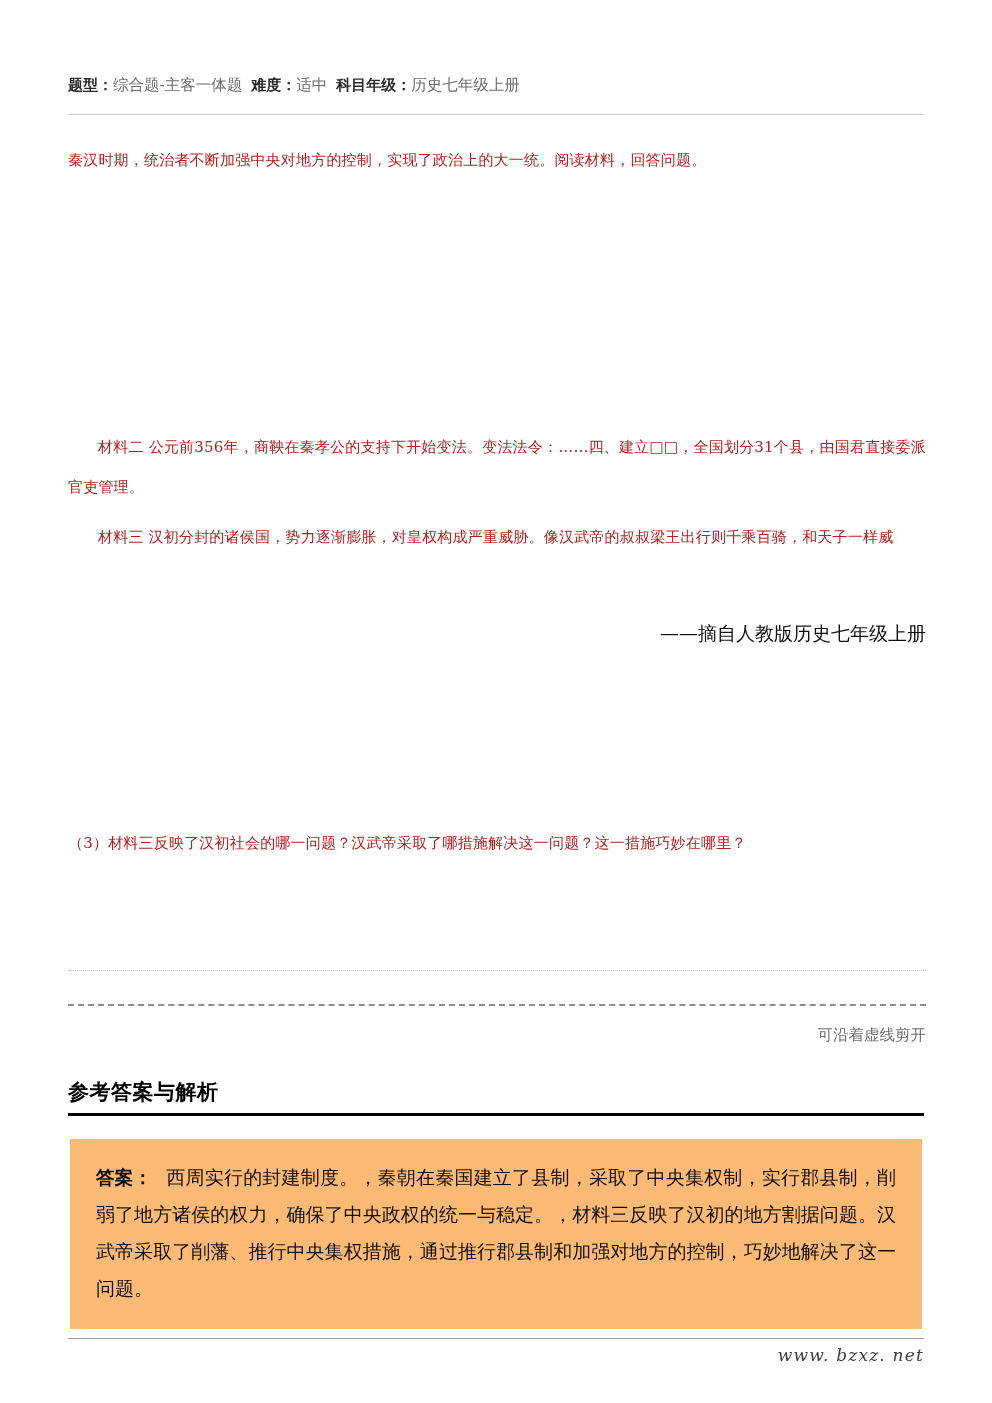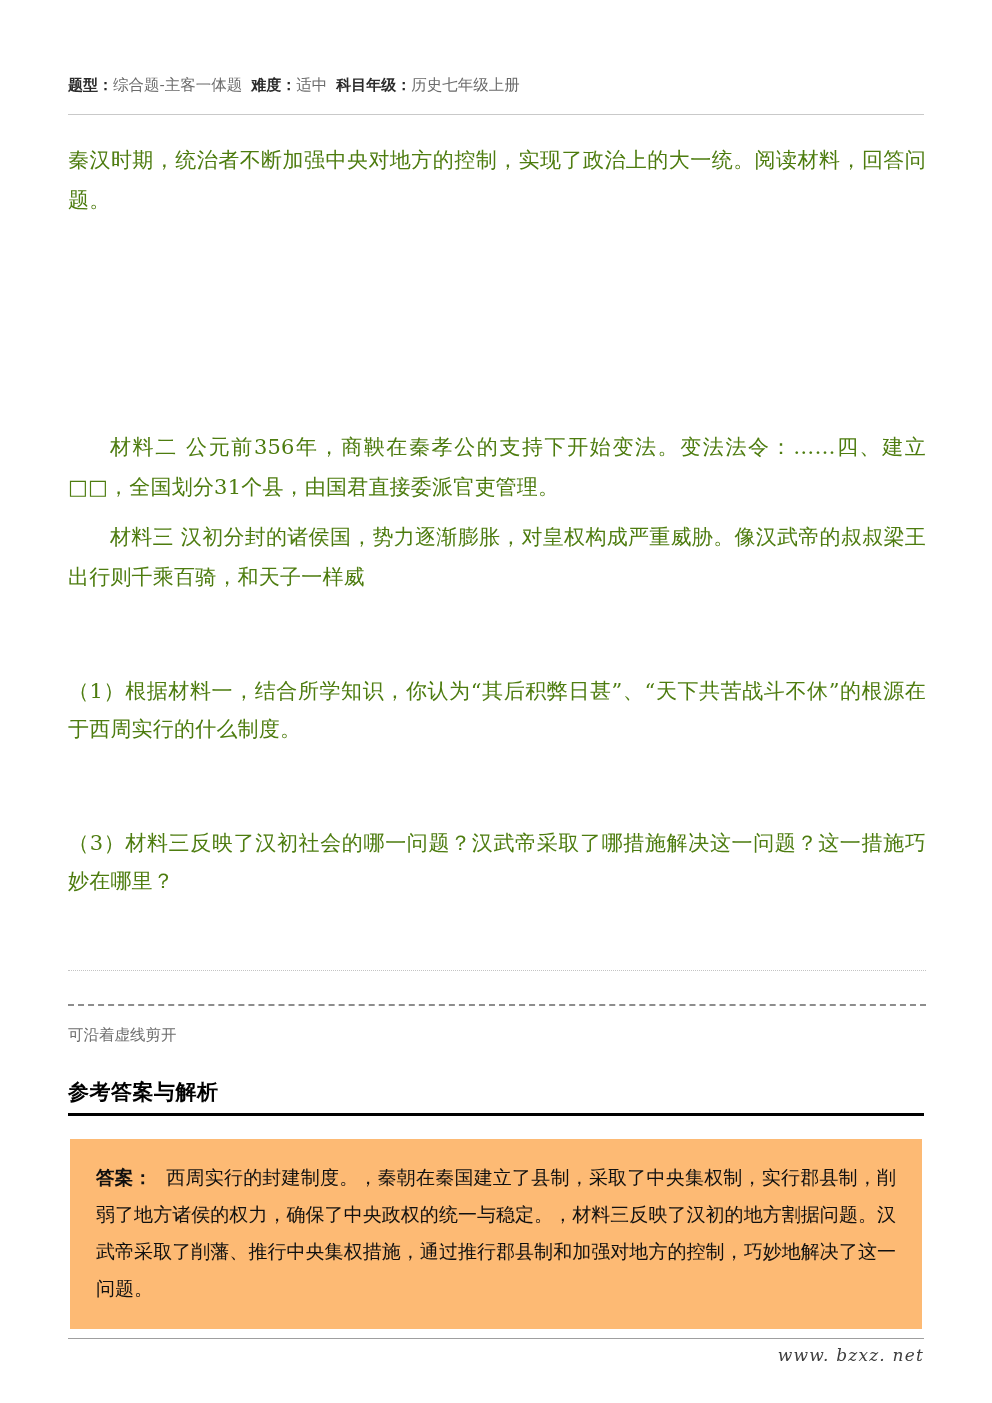--- a/index.html
+++ b/index.html
@@ -53,25 +53,25 @@
     width: 856px;
     height: 1px;
     background: #c9c9c9;
   }
 
   
   .body-block {
     position: absolute;
     left: 68px;
     width: 858px;
-    font-size: 21px;
+    font-size: 15px;
     line-height: 40px;
     text-align: justify;
     text-justify: inter-ideograph;
-    color: #4d7c0f;
+    color: #b91c1c;
     letter-spacing: 0.2px;
   }
   .indent { text-indent: 2em; }
 
   .attrib {
     position: absolute;
     left: 68px;
     width: 858px;
     text-align: right;
     font-size: 19px;
@@ -91,21 +91,21 @@
     position: absolute;
     left: 68px;
     width: 858px;
     height: 0;
     border-top: 2px dashed #8d8d8d;
   }
   .cut-label {
     position: absolute;
     left: 68px;
     width: 858px;
-    text-align: left;
+    text-align: right;
     font-size: 15.5px;
     color: #6d6d6d;
     font-family: "DejaVu Sans", "Liberation Sans", sans-serif;
   }
 
   
   .answer-heading {
     position: absolute;
     left: 68px;
     top: 1078px;
@@ -179,22 +179,22 @@
   </div>
   <div class="header-rule"></div>
 
   <div class="body-block" style="top:140px;">秦汉时期，统治者不断加强中央对地方的控制，实现了政治上的大一统。阅读材料，回答问题。</div>
 
 
   <div class="body-block indent" style="top:427px;">材料二 公元前356年，商鞅在秦孝公的支持下开始变法。变法法令：……四、建立□□，全国划分31个县，由国君直接委派官吏管理。</div>
 
   <div class="body-block indent" style="top:517px;">材料三 汉初分封的诸侯国，势力逐渐膨胀，对皇权构成严重威胁。像汉武帝的叔叔梁王出行则千乘百骑，和天子一样威</div>
 
-
-  <div class="body-block" style="top:672px; line-height:38px;">（1）根据材料一，结合所学知识，你认为“其后积弊日甚”、“天下共苦战斗不休”的根源在于西周实行的什么制度。</div>
+  <div class="attrib" style="top:615px;">——摘自人教版历史七年级上册</div>
+
   <div class="body-block" style="top:824px; line-height:38px;">（3）材料三反映了汉初社会的哪一问题？汉武帝采取了哪措施解决这一问题？这一措施巧妙在哪里？</div>
 
   <div class="cut-dotted" style="top:970px;"></div>
   <div class="cut-dashed" style="top:1004px;"></div>
   <div class="cut-label" style="top:1025px;">可沿着虚线剪开</div>
 
   <div class="answer-heading">参考答案与解析</div>
   <div class="answer-heading-rule"></div>
 
   <div class="answer-box">

